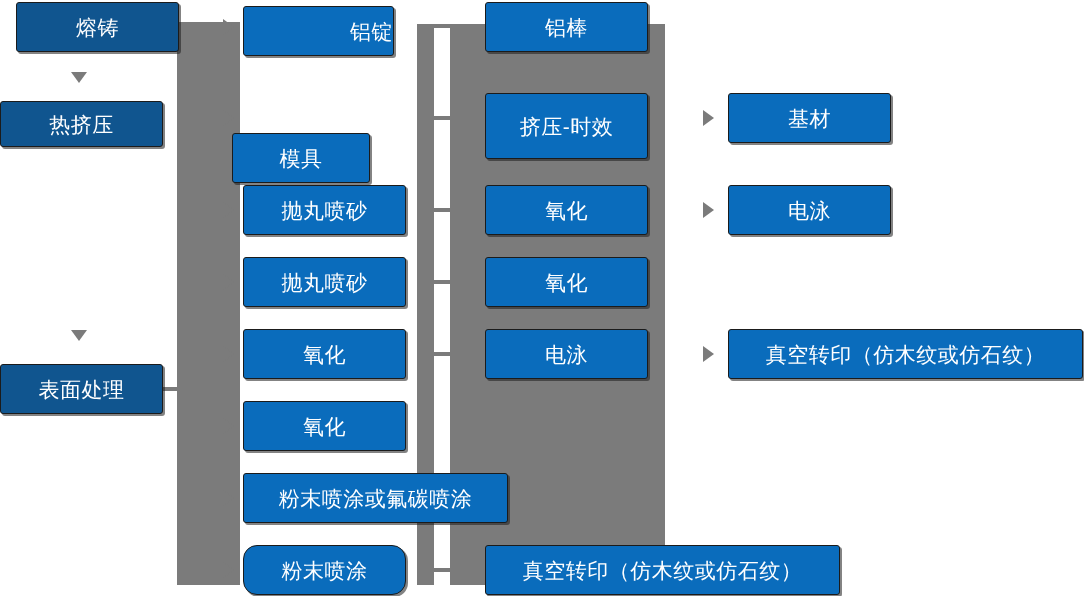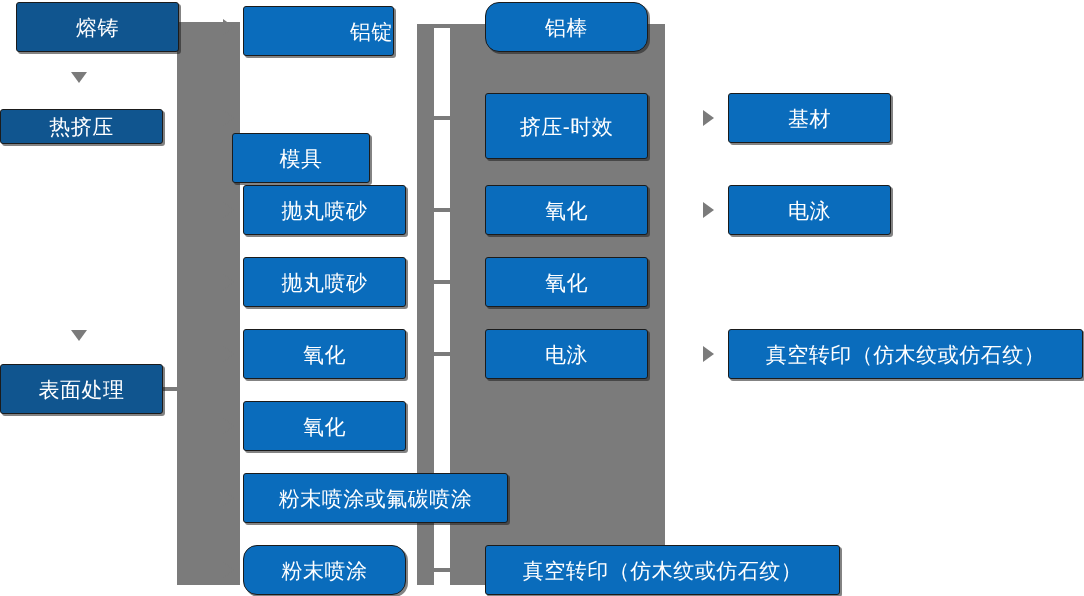--- a/index.html
+++ b/index.html
@@ -62,21 +62,21 @@
 
   <div class="connector" style="left:163px;top:387px;width:20px;height:4px;"></div>
 
   <div class="arrow down" style="left:71px;top:72px;"></div>
   <div class="arrow down" style="left:71px;top:330px;"></div>
 
   <div class="node stage" style="left:16px;top:2px;width:163px;height:50px;">
     <span>熔铸</span>
   </div>
 
-  <div class="node stage" style="left:0px;top:109px;width:163px;height:35px;justify-content:center;">
+  <div class="node stage" style="left:0px;top:101px;width:163px;height:46px;justify-content:center;">
     <span>热挤压</span>
   </div>
 
   <div class="node stage" style="left:0px;top:364px;width:163px;height:50px;">
     <span>表面处理</span>
   </div>
 
   <div class="arrow right" style="left:223px;top:19px;"></div>
   <div class="arrow right" style="left:223px;top:110px;"></div>
   <div class="arrow right" style="left:223px;top:202px;"></div>
@@ -111,21 +111,21 @@
   </div>
 
   <div class="node proc" style="left:243px;top:473px;width:265px;height:50px;">
     <span>粉末喷涂或氟碳喷涂</span>
   </div>
 
   <div class="node proc" style="left:243px;top:545px;width:163px;height:50px;border-radius:14px;">
     <span>粉末喷涂</span>
   </div>
 
-  <div class="node proc" style="left:485px;top:2px;width:163px;height:50px;border-radius:14px;">
+  <div class="node proc" style="left:485px;top:2px;width:163px;height:50px;">
     <span>铝棒</span>
   </div>
 
   <div class="node proc" style="left:485px;top:93px;width:163px;height:66px;">
     <span>挤压-时效</span>
   </div>
 
   <div class="node proc" style="left:485px;top:185px;width:163px;height:50px;">
     <span>氧化</span>
   </div>

